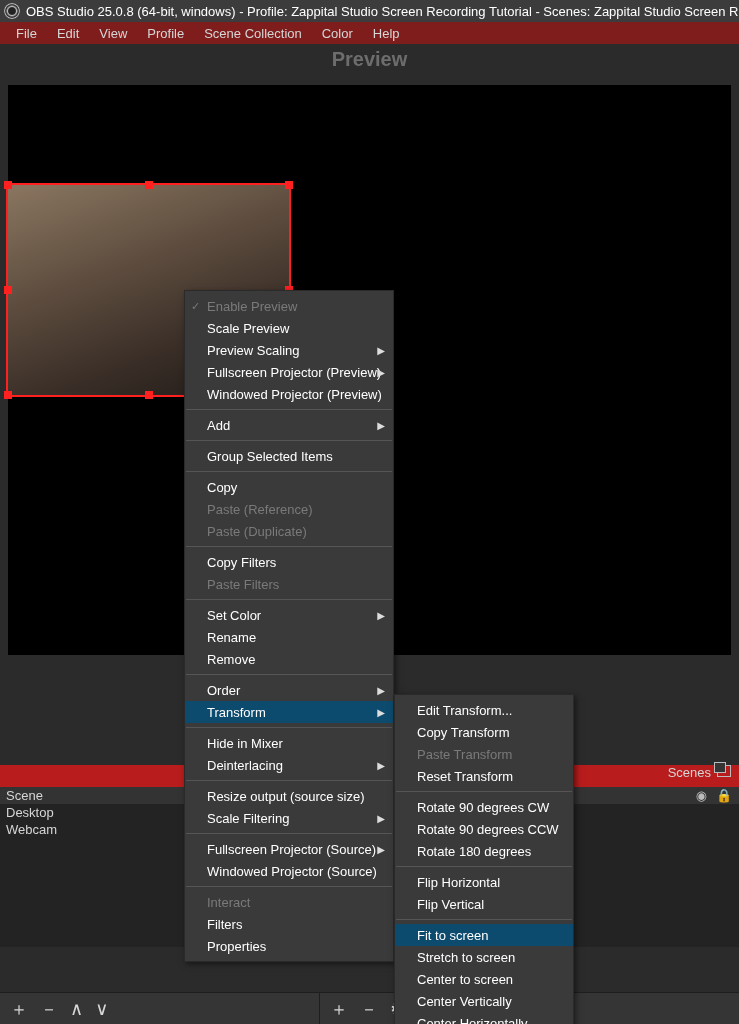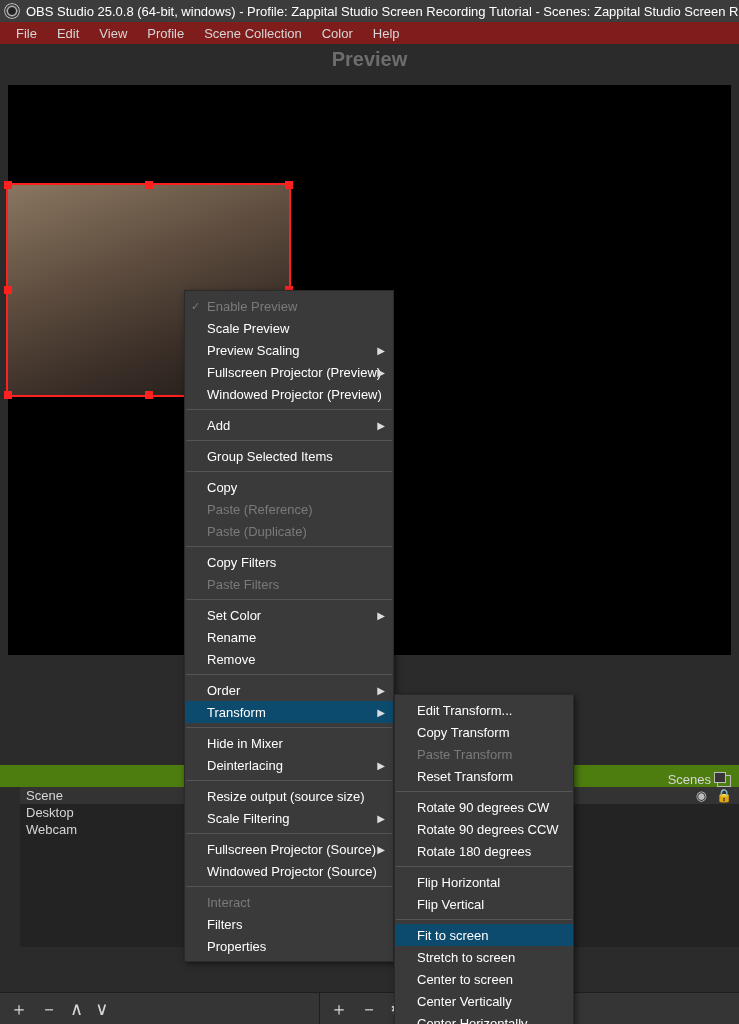--- a/index.html
+++ b/index.html
@@ -22,26 +22,26 @@
 .handle { position:absolute; width:8px; height:8px; background:#ff2020; }
 
 .h-tl{left:-4px;top:-4px}.h-tr{right:-4px;top:-4px}.h-bl{left:-4px;bottom:-4px}.h-br{right:-4px;bottom:-4px}
 .h-tm{left:50%;top:-4px;margin-left:-4px}.h-bm{left:50%;bottom:-4px;margin-left:-4px}
 .h-ml{left:-4px;top:50%;margin-top:-4px}.h-mr{right:-4px;top:50%;margin-top:-4px}
 
 
 .gap { height:110px; background:#2b2b2b; }
 
 
-.panel-header { height:22px; background:#4d7c0f; display:flex; align-items:flex-end; padding-right:8px; }
+.panel-header { height:22px; background:#b91c1c; display:flex; align-items:flex-start; padding-right:8px; }
 .panel-header .title { flex:1; text-align:right; color:#d6d6d6; padding-right:6px; }
 .panel-header .icons { margin-left:auto; display:flex; gap:6px; color:#bbb; }
 
 
-.scenes-list { background:#232323; min-height:160px;margin-left:20px; }
+.scenes-list { background:#232323; min-height:160px; }
 .scenes-list .row { padding:1px 6px; color:#d6d6d6; }
 .scenes-list .row.first { background:#333; }
 .scenes-list .row-right { float:right; color:#bbb; }
 
 
 .bottombars { display:flex; position:absolute; left:0; right:0; bottom:0; height:32px; }
 .toolbar { display:flex; align-items:center; gap:12px; padding:0 10px; background:#353535; border-top:1px solid #1e1e1e; }
 .toolbar.coll { width:320px; border-right:1px solid #1e1e1e; }
 .toolbar.coll2 { flex:1; }
 .tb-ico { color:#d6d6d6; font-size:18px; line-height:1; }

